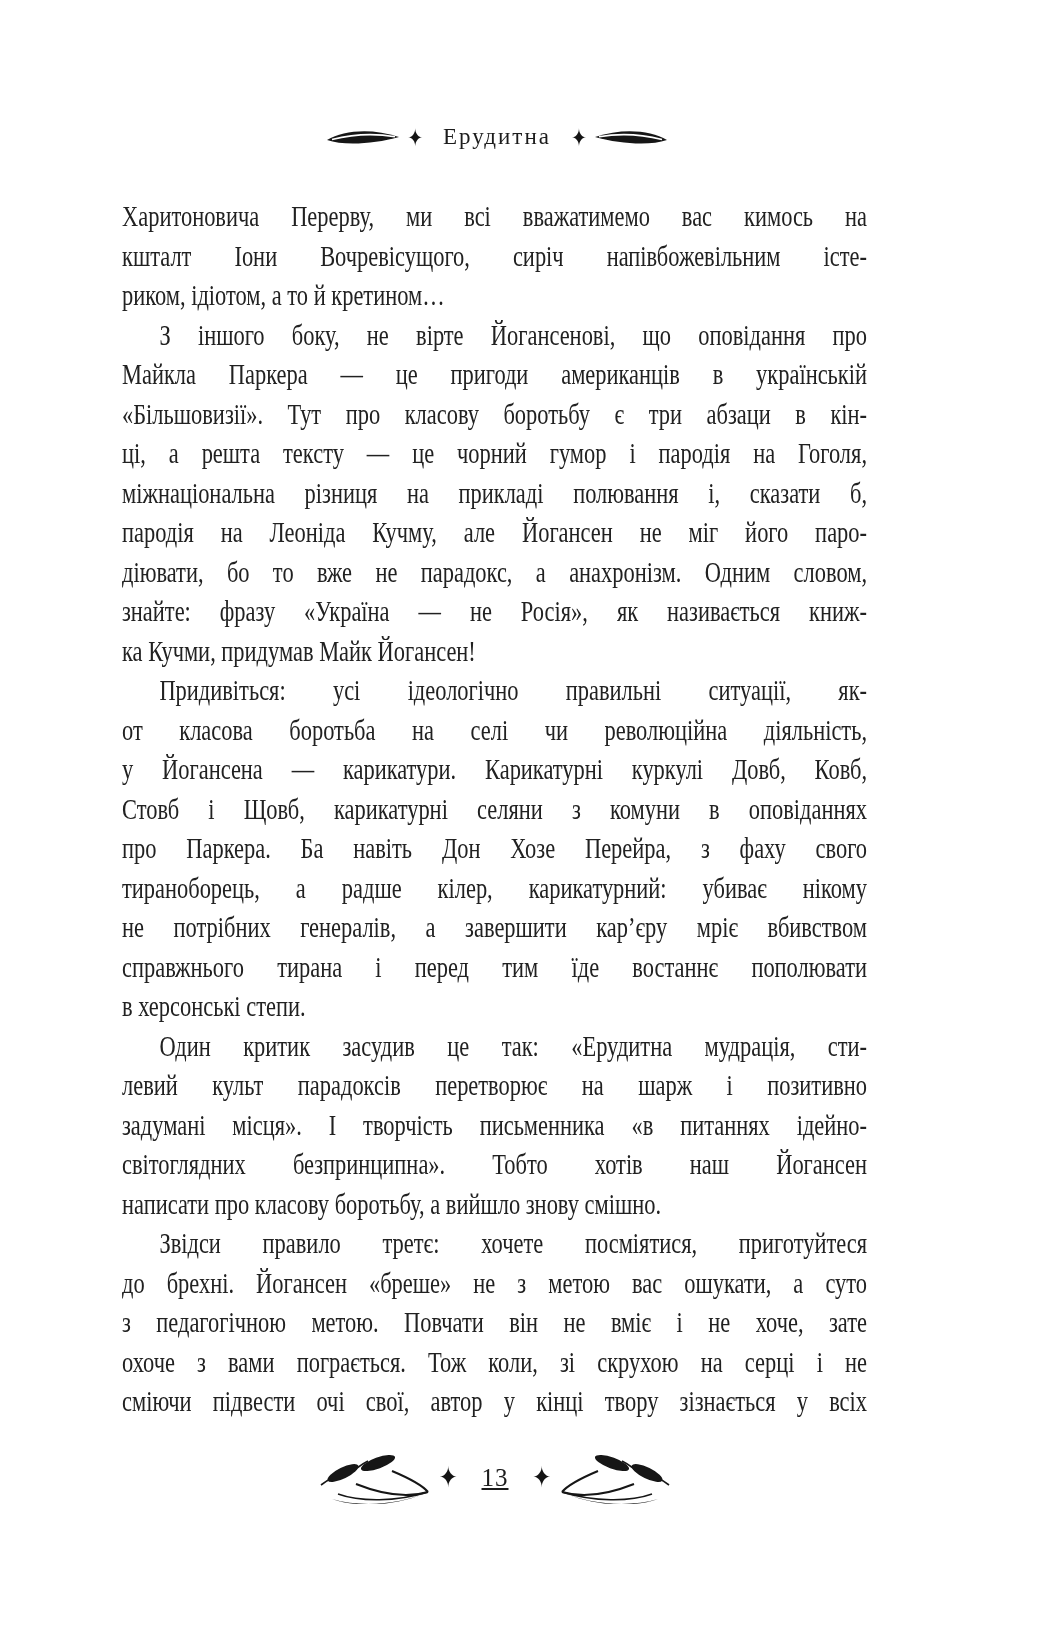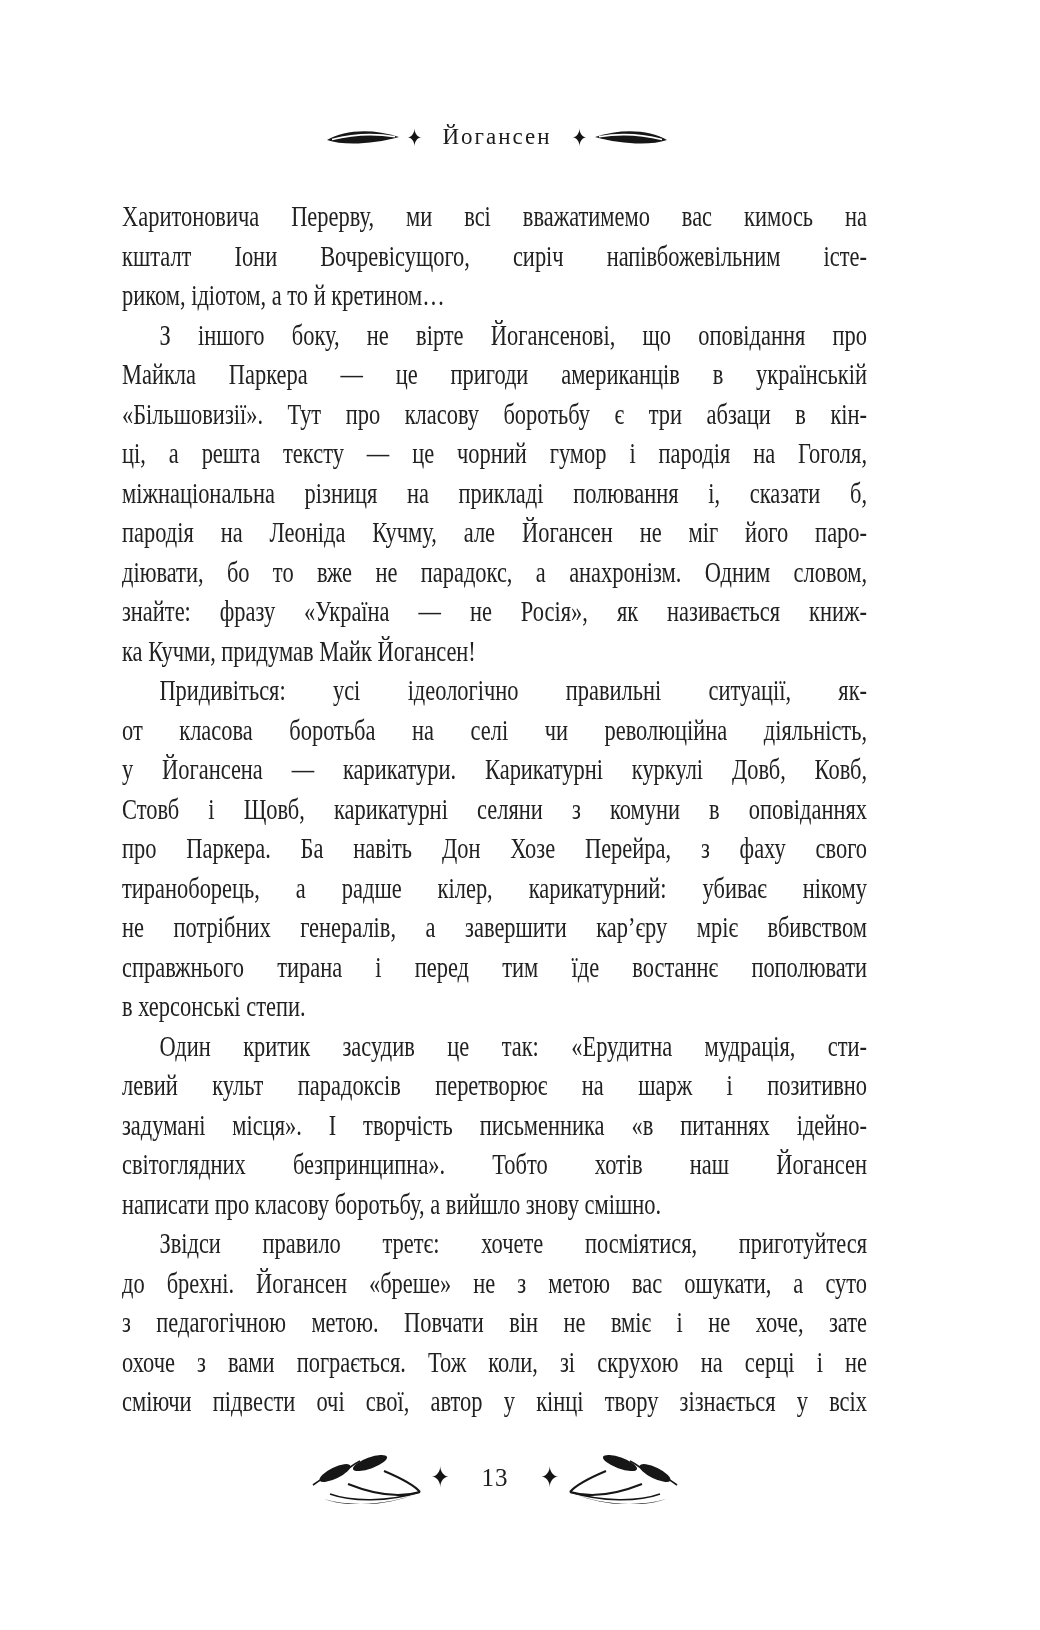--- a/index.html
+++ b/index.html
@@ -75,40 +75,41 @@
   .footer-diamond {
     font-family: "DejaVu Sans", sans-serif;
     font-size: 22px;
     line-height: 1;
     color: #141414;
     transform: scaleY(1.3);
   }
   .page-number {
     font-size: 25px;
     letter-spacing: 1px;
-    margin: 0 32px;
+    margin: 0 24px;
     color: #1c1c1c;
+    text-decoration: underline;
   }
   .flip { transform: scaleX(-1); }
   svg { display: block; }
 </style>
 </head>
 <body>
 
 <div class="page">
 
   <header class="chapter-header">
     <span class="ornament">
       <svg width="74" height="20" viewBox="0 0 74 20">
         <path d="M1,13 C18,3 46,1 73,10 C48,17 18,19 1,13 Z" fill="#161616"></path>
         <path d="M6,12.5 C26,7.5 50,6.5 69,9.8" stroke="#ffffff" stroke-width="1.6" fill="none"></path>
       </svg>
     </span>
     <span class="diamond">✦</span>
-    <h1 class="chapter-title">Йогансен</h1>
+    <h1 class="chapter-title">Ерудитна</h1>
     <span class="diamond">✦</span>
     <span class="ornament flip">
       <svg width="74" height="20" viewBox="0 0 74 20">
         <path d="M1,13 C18,3 46,1 73,10 C48,17 18,19 1,13 Z" fill="#161616"></path>
         <path d="M6,12.5 C26,7.5 50,6.5 69,9.8" stroke="#ffffff" stroke-width="1.6" fill="none"></path>
       </svg>
     </span>
   </header>
 
   <main class="body-text">

